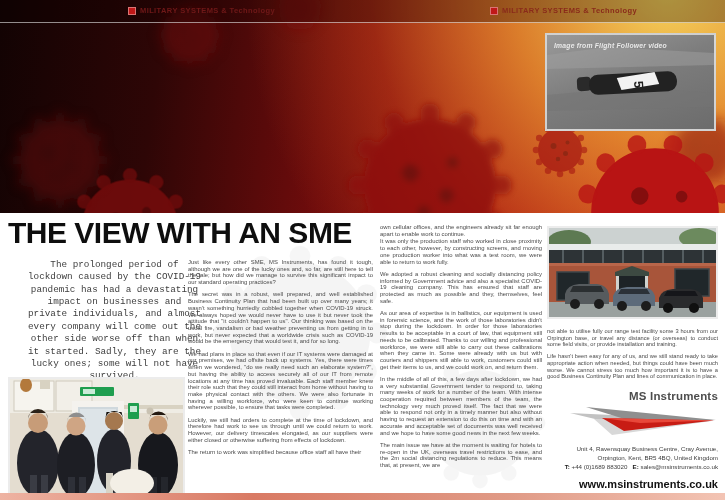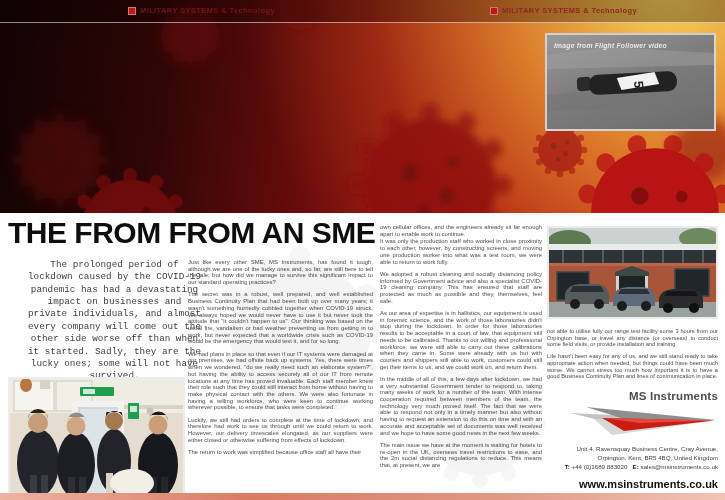--- a/index.html
+++ b/index.html
@@ -139,21 +139,21 @@
       <div class="inset-caption">Image from Flight Follower video</div>
     </div>
   </div>
 
   <div class="content">
     <svg class="watermark" viewBox="0 0 725 287">
       <use href="#virus" transform="translate(300,120) scale(1.6)" style="color:#404040"></use>
       <use href="#virus" transform="translate(480,210) scale(1.2)" style="color:#404040"></use>
     </svg>
 
-    <div class="headline">THE FROM FROM AN SME</div>
+    <div class="headline">THE VIEW WITH AN SME</div>
 
     <div class="col col1">
       <p>The prolonged period of lockdown caused by the COVID-19 pandemic has had a devastating impact on businesses and private individuals, and almost every company will come out the other side worse off than when it started. Sadly, they are the lucky ones; some will not have survived.</p>
     </div>
 
     <div class="team-photo photo-frame">
       <svg width="173" height="117" viewBox="0 0 173 117">
         <rect width="173" height="117" fill="#e4ddd0"></rect>
         <rect x="0" y="0" width="173" height="34" fill="#efece4"></rect>
         <rect x="4" y="2" width="40" height="30" fill="#f6f4ee" stroke="#cfc9bb" stroke-width="1"></rect>

